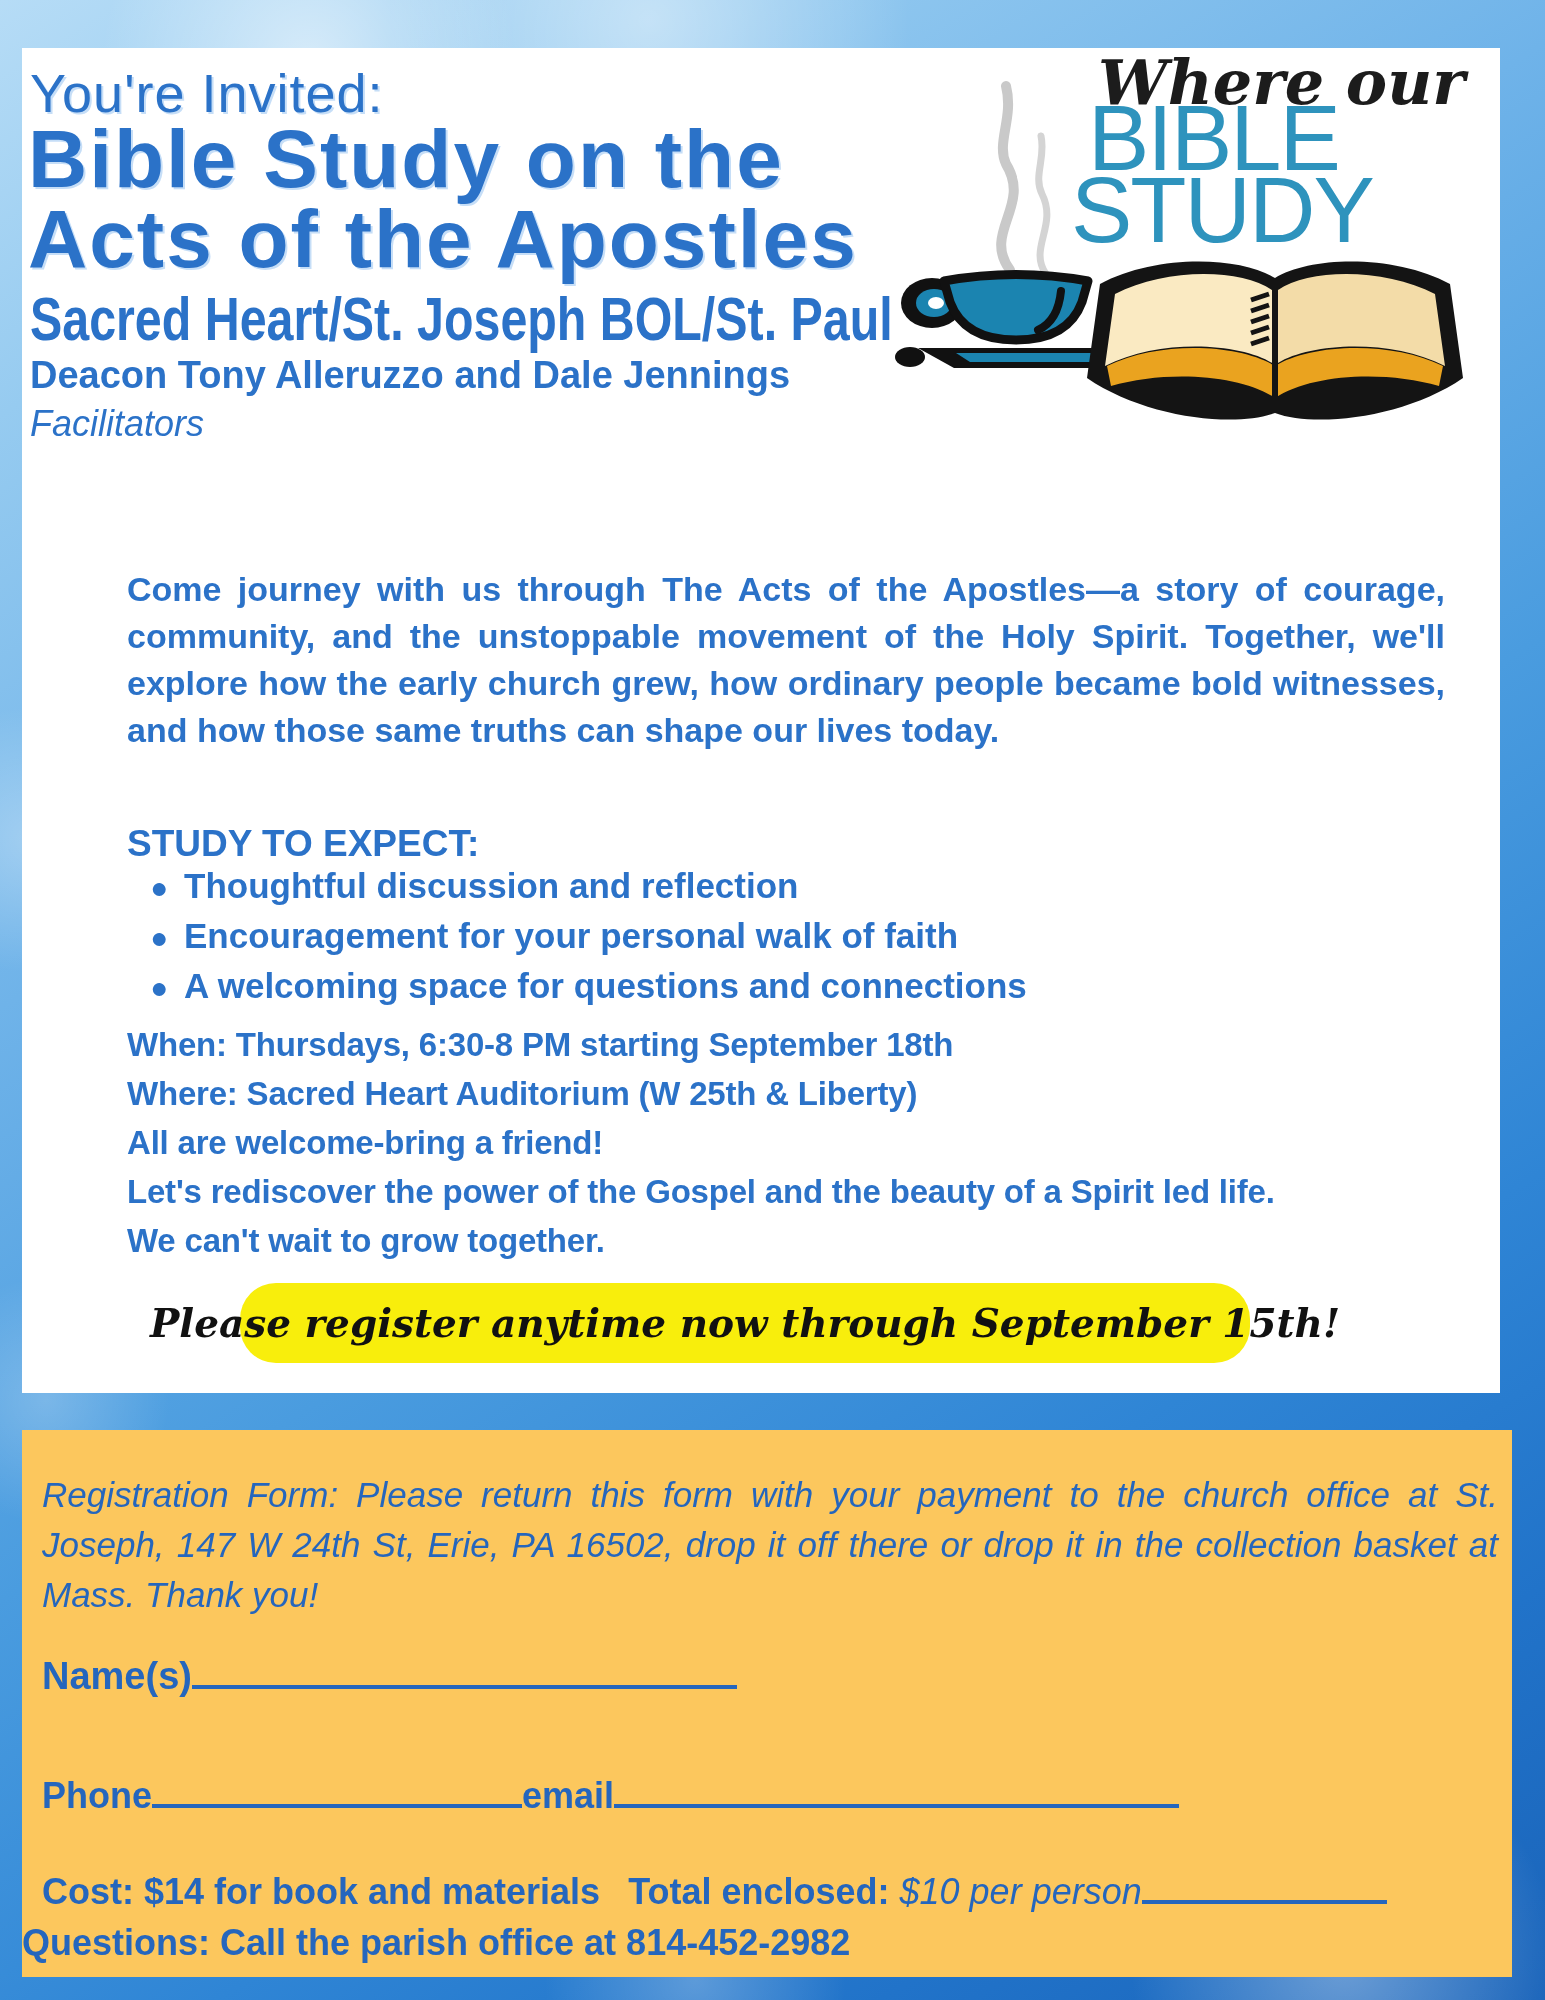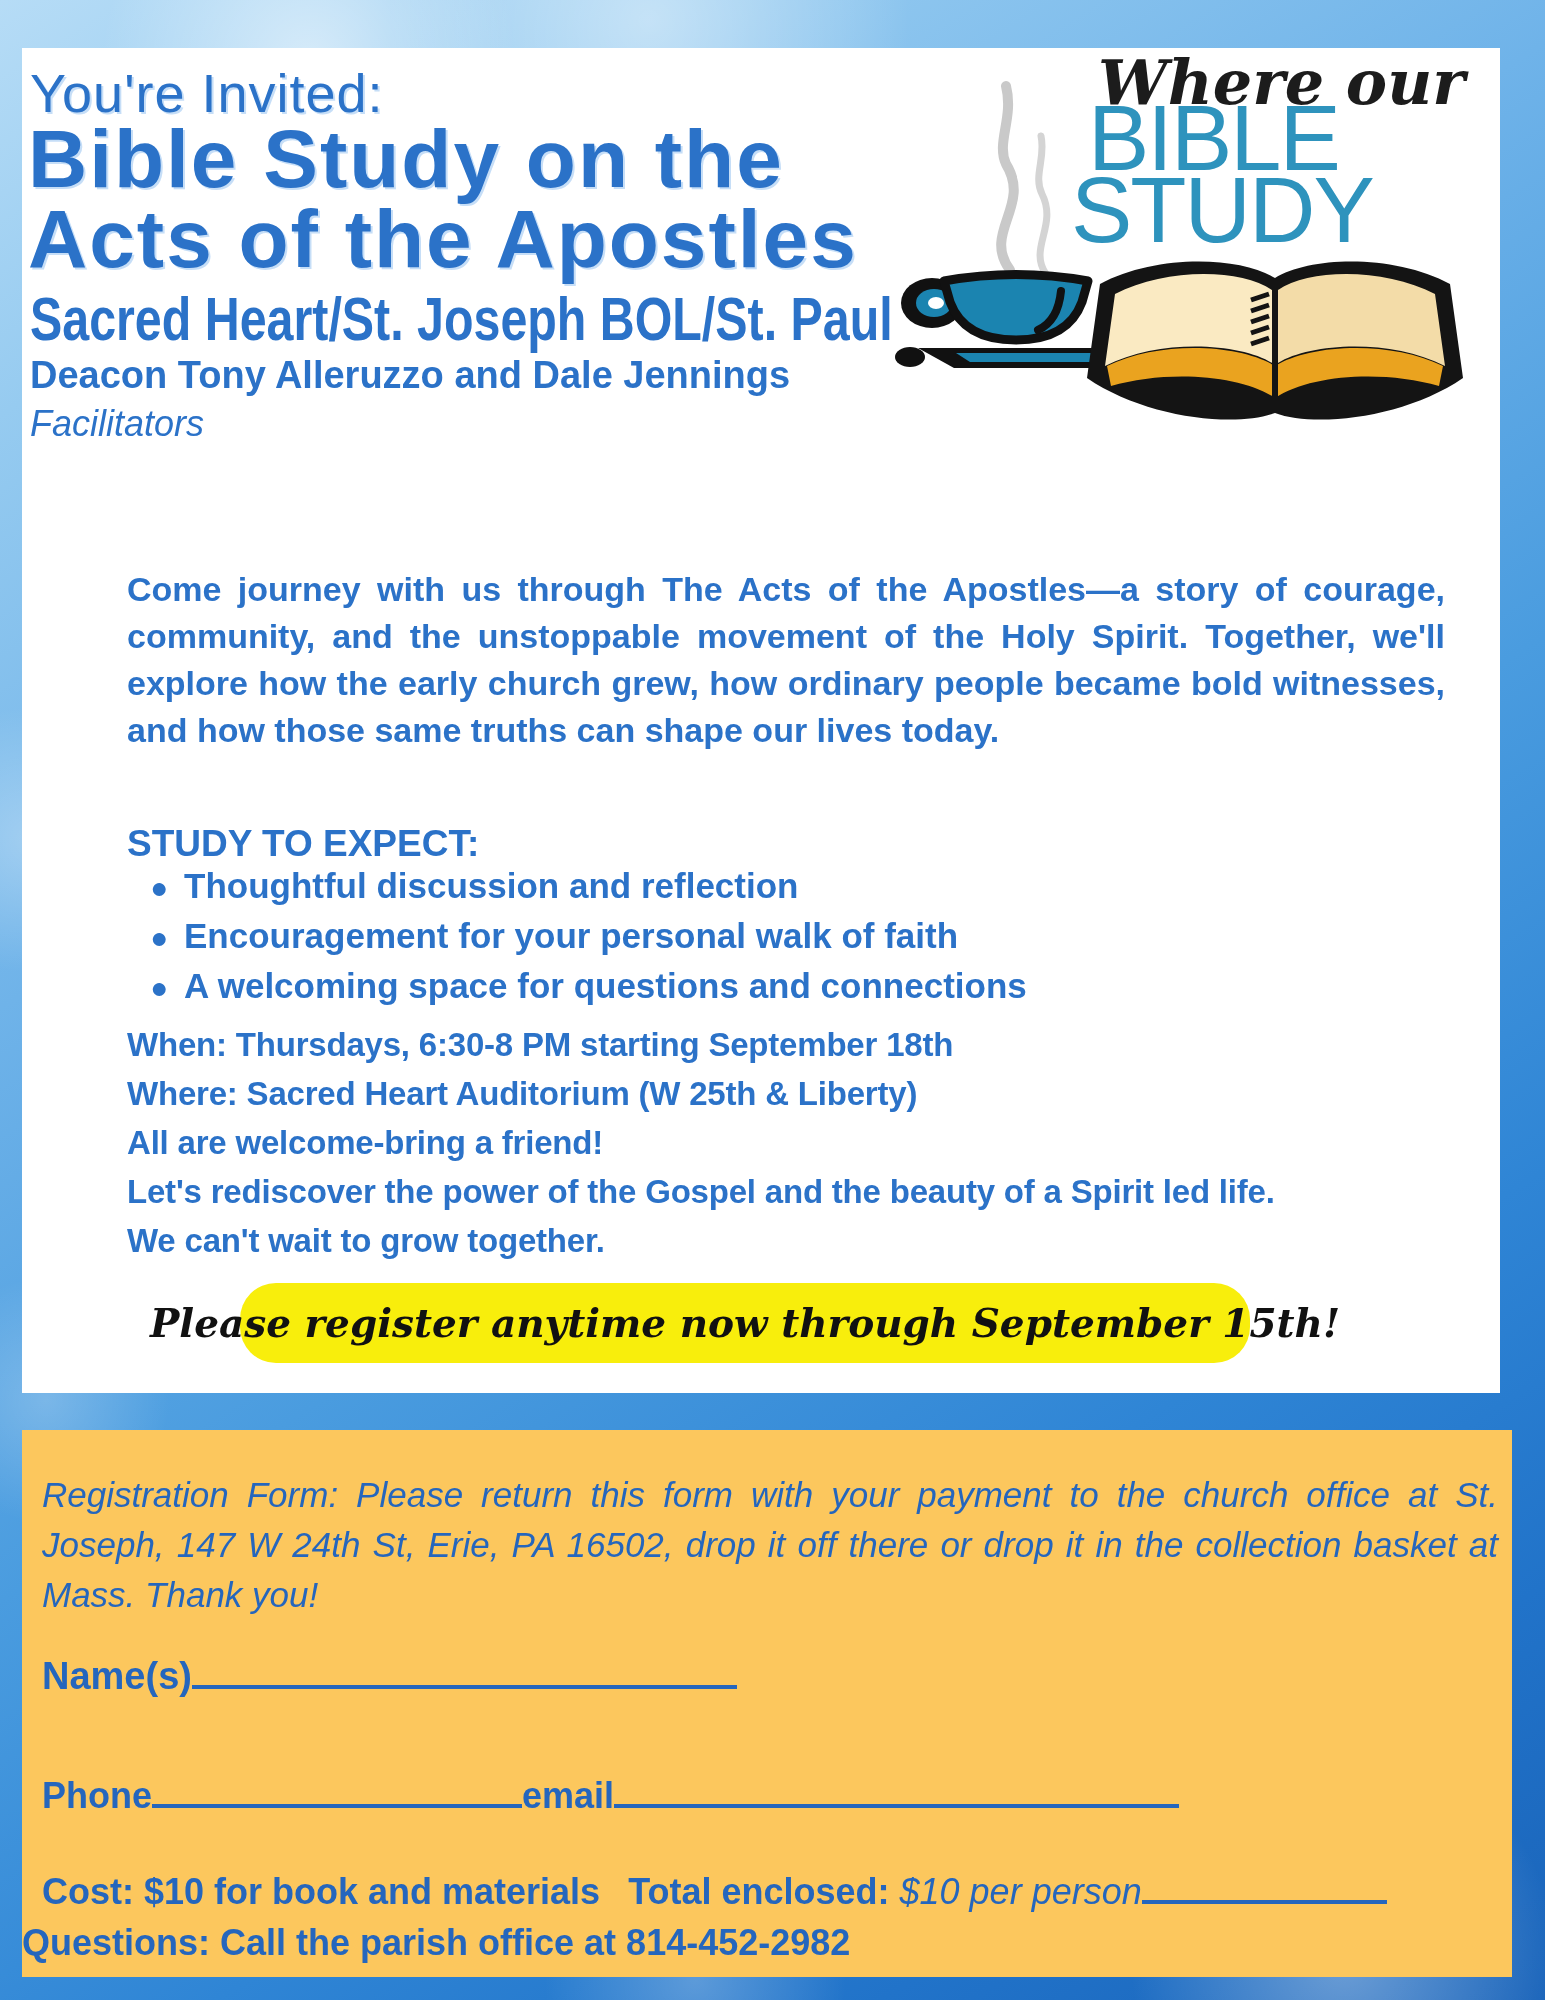--- a/index.html
+++ b/index.html
@@ -132,18 +132,18 @@
 
   <div class="abs name-line formblue">
     <span>Name(s)</span><span class="fill-line" style="width:545px;"></span>
   </div>
 
   <div class="abs phone-line formblue">
     <span>Phone</span><span class="fill-line" style="width:370px;"></span><span>email</span><span class="fill-line" style="width:565px;"></span>
   </div>
 
   <div class="abs cost-line formblue">
-    <span>Cost: $10 for book and materials</span><span style="display:inline-block;width:28px;"></span><span>Total enclosed:</span>&nbsp;<span class="note">$10 per person</span><span class="fill-line" style="width:245px;"></span>
+    <span>Cost: $14 for book and materials</span><span style="display:inline-block;width:28px;"></span><span>Total enclosed:</span>&nbsp;<span class="note">$10 per person</span><span class="fill-line" style="width:245px;"></span>
   </div>
 
   <div class="abs questions formblue">Questions: Call the parish office at 814-452-2982</div>
 
 </div>
 
 </body></html>

